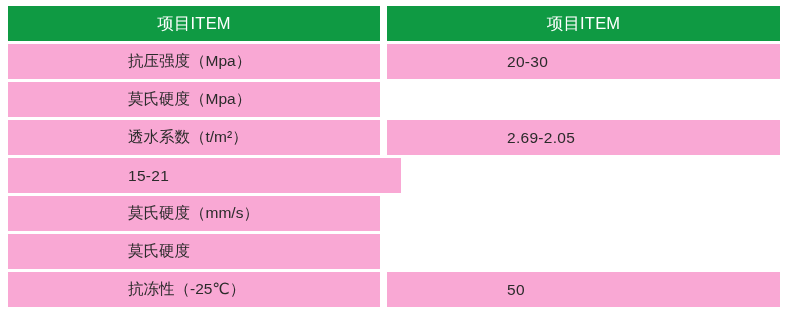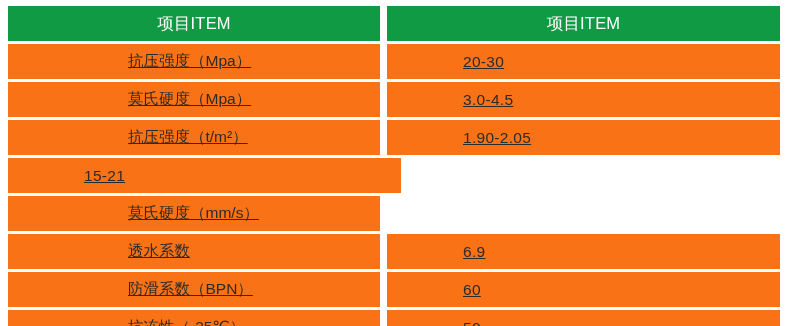--- a/index.html
+++ b/index.html
@@ -39,39 +39,38 @@
 
   .cell-item {
     width: 372px;
     flex: none;
     padding-left: 120px;
   }
 
   .cell-index {
     width: 393px;
     flex: none;
-    padding-left: 76px;
+    padding-left: 120px;
   }
 
   
   .header-row .cell {
     background: #0f9a43;
     color: #ffffff;
     justify-content: center;
     padding-left: 0;
     font-size: 16.5px;
     letter-spacing: 0.2px;
   }
 
   
   .body-row .cell {
-    background: #f97316;
+    background: #f9a8d4;
     color: #2a2a2a;
     font-size: 15.5px;
-    text-decoration: underline;
   }
 
   .body-row .cell-item {
     color: #2b2b2b;
   }
 
   .body-row .cell-index {
     color: #2b2b2b;
     letter-spacing: 0.3px;
   }
@@ -86,44 +85,38 @@
     <div class="cell cell-index">项目ITEM</div>
   </div>
 
   <div class="spec-row body-row">
     <div class="cell cell-item">抗压强度（Mpa）</div>
     <div class="cell cell-index">20-30</div>
   </div>
 
   <div class="spec-row body-row">
     <div class="cell cell-item">莫氏硬度（Mpa）</div>
-    <div class="cell cell-index">3.0-4.5</div>
   </div>
 
   <div class="spec-row body-row">
-    <div class="cell cell-item">抗压强度（t/m²）</div>
-    <div class="cell cell-index">1.90-2.05</div>
+    <div class="cell cell-item">透水系数（t/m²）</div>
+    <div class="cell cell-index">2.69-2.05</div>
   </div>
 
   <div class="spec-row body-row">
     <div class="cell cell-index">15-21</div>
   </div>
 
   <div class="spec-row body-row">
     <div class="cell cell-item">莫氏硬度（mm/s）</div>
   </div>
 
   <div class="spec-row body-row">
-    <div class="cell cell-item">透水系数</div>
-    <div class="cell cell-index">6.9</div>
+    <div class="cell cell-item">莫氏硬度</div>
   </div>
 
-  <div class="spec-row body-row">
-    <div class="cell cell-item">防滑系数（BPN）</div>
-    <div class="cell cell-index">60</div>
-  </div>
 
   <div class="spec-row body-row">
     <div class="cell cell-item">抗冻性（-25℃）</div>
     <div class="cell cell-index">50</div>
   </div>
 
 </div>
 
 </body></html>

